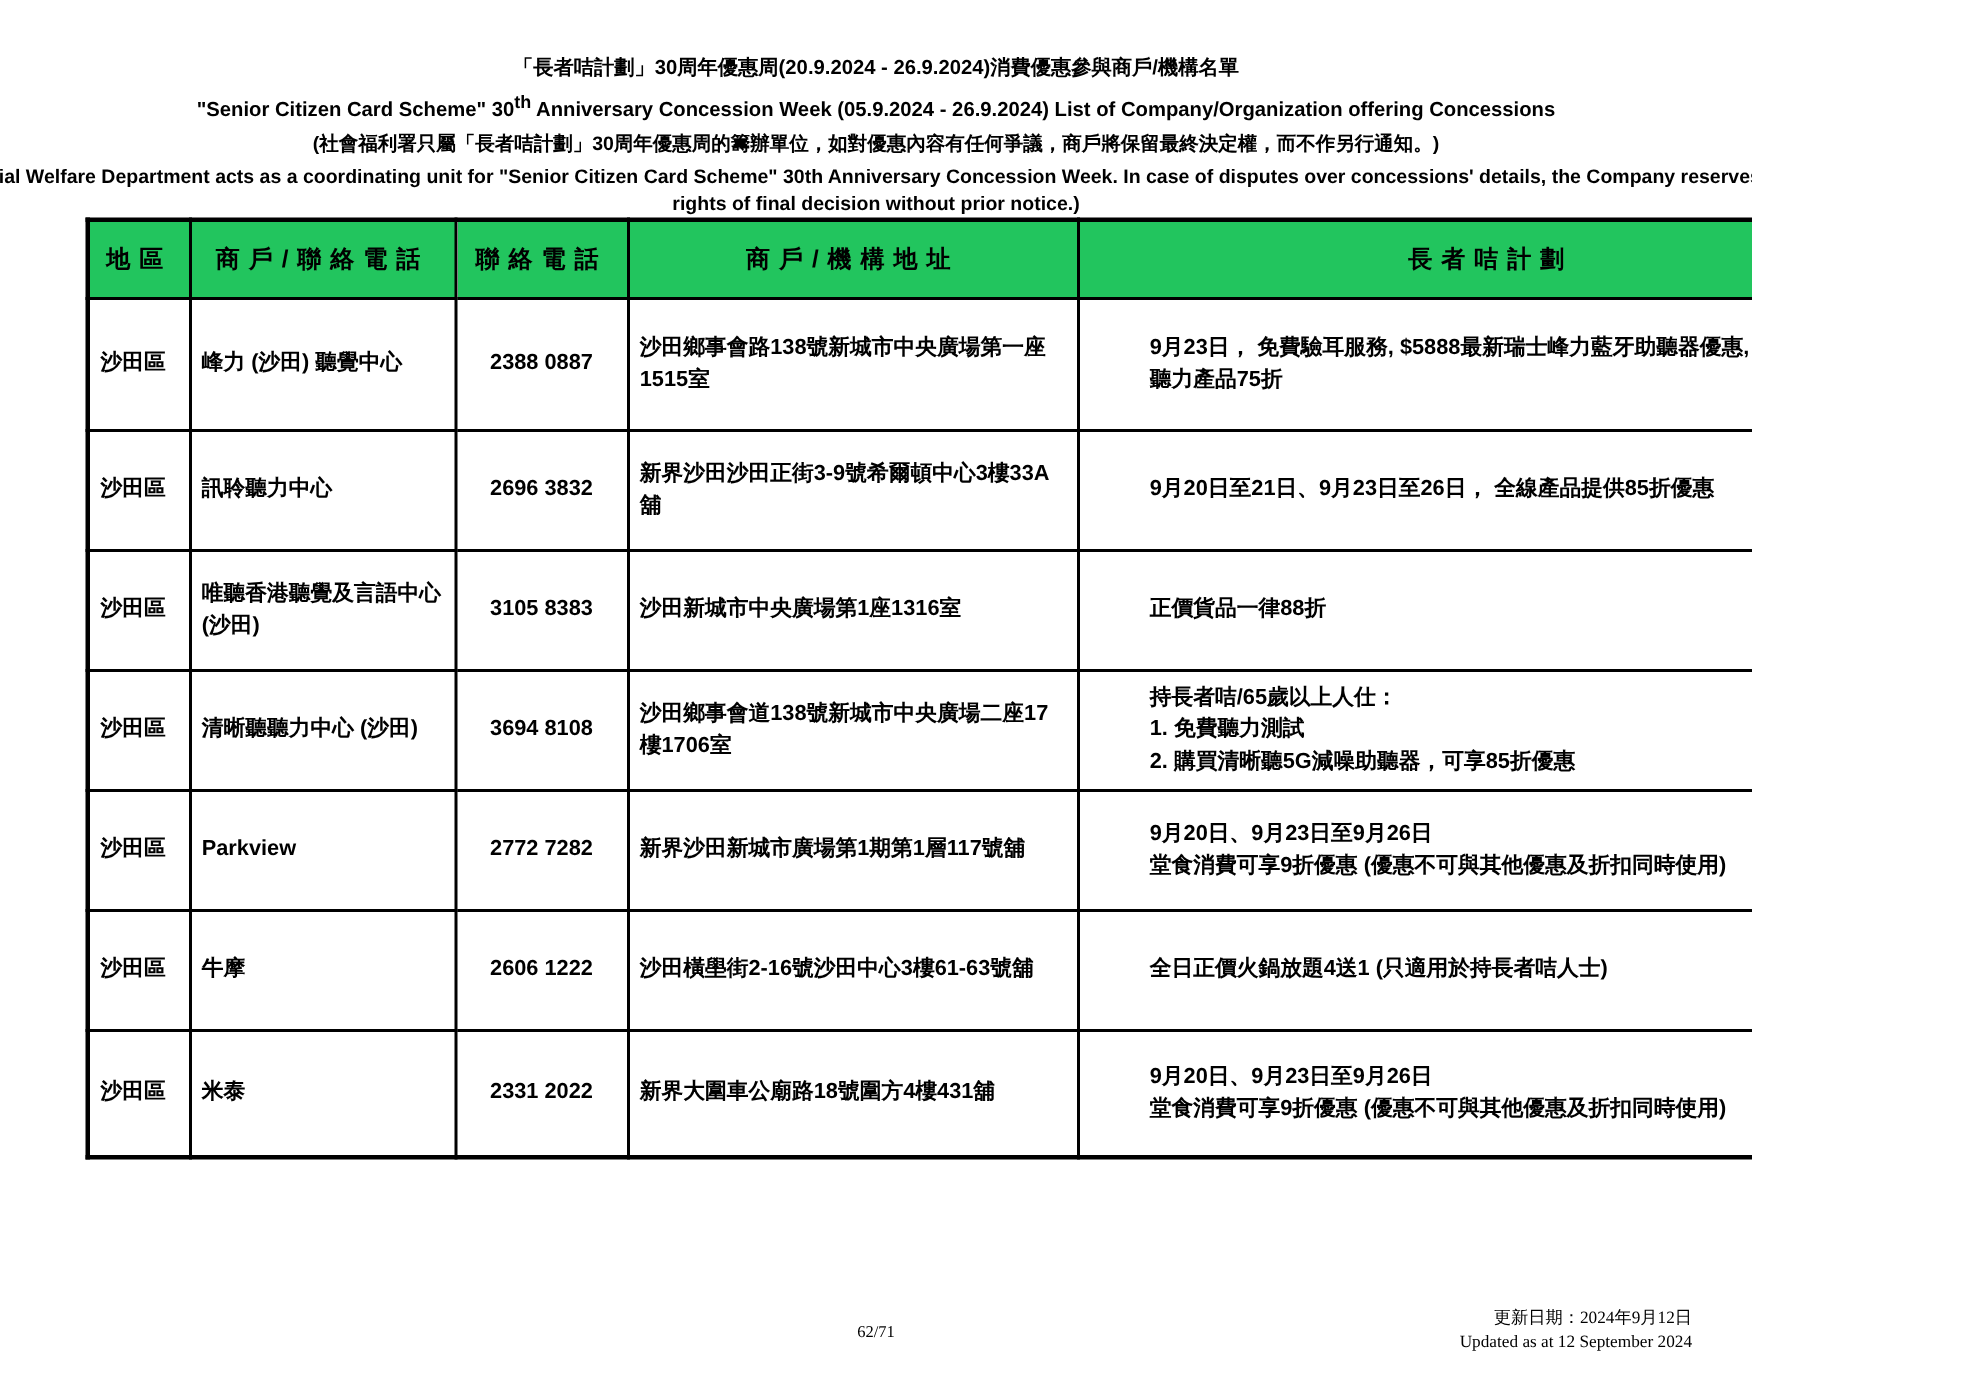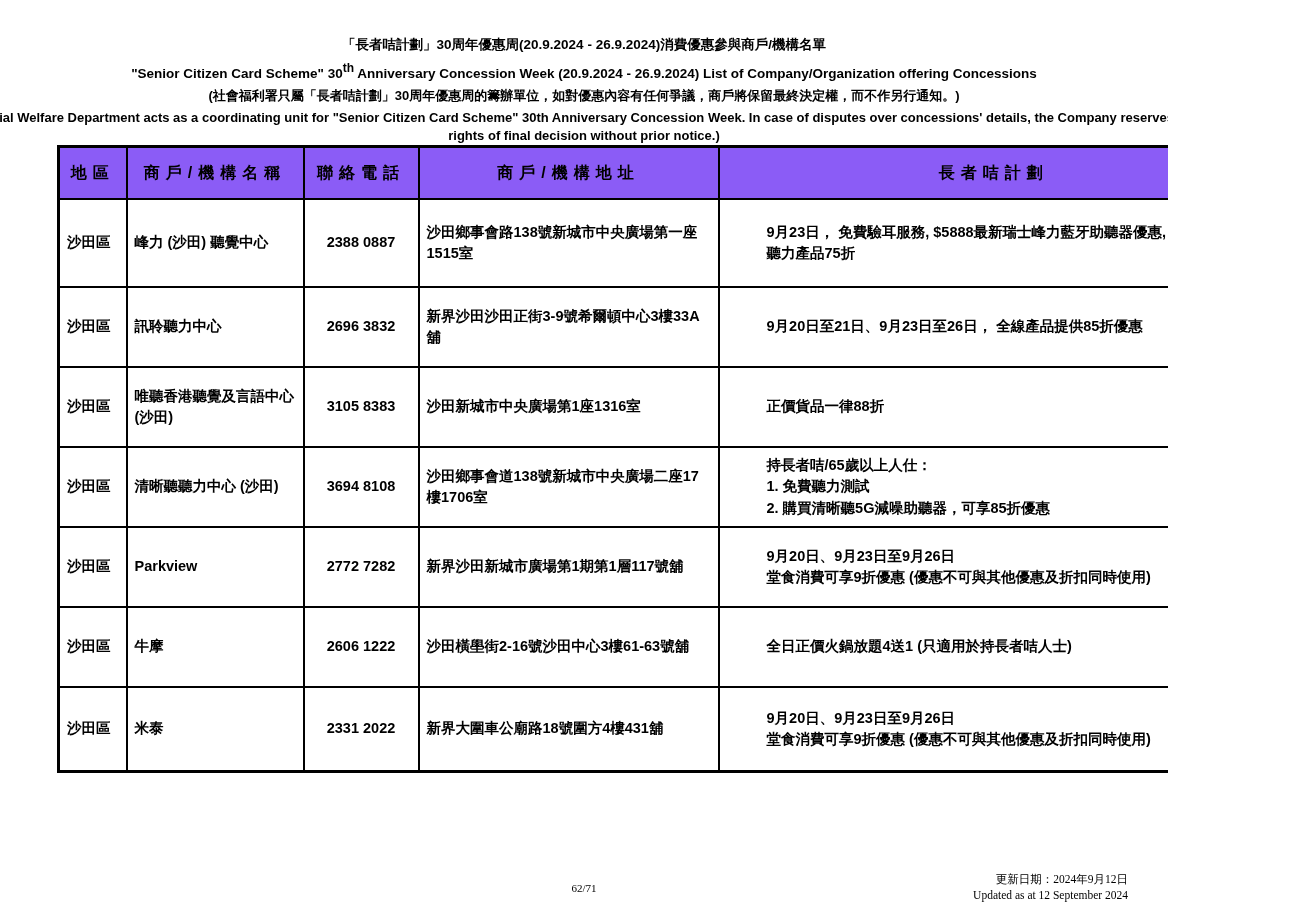--- a/index.html
+++ b/index.html
@@ -22,21 +22,21 @@
   
   table.concessions {
     position:absolute; left:57px; top:145px; width:1211px;
     border-collapse:collapse; table-layout:fixed;
     border:3px solid #000;
   }
   .concessions th, .concessions td {
     border:2px solid #000; font-weight:bold; overflow:hidden;
   }
   .concessions thead th {
-    background:#8b5cf6; height:50px; font-size:16px;
+    background:#22c55e; height:50px; font-size:16px;
     letter-spacing:6px; text-align:center; vertical-align:middle;
     padding:0 2px;
   }
   .concessions td {
     font-size:14.5px; line-height:1.45; padding:4px 7px; vertical-align:middle;
     text-align:left; word-break:break-word;
   }
   .concessions tbody tr { height:80px; }
   .concessions tbody tr:nth-child(1) { height:88px; }
   .concessions tbody tr:nth-child(7) { height:84px; }
@@ -53,38 +53,38 @@
     line-height:1.45;
   }
 </style>
 </head>
 <body>
 
 <div class="page">
 
   <div class="header-block">
     <div class="title-zh">「長者咭計劃」30周年優惠周(20.9.2024 - 26.9.2024)消費優惠參與商戶/機構名單</div>
-    <div class="title-en"><span>"Senior Citizen Card Scheme" 30</span><sup>th</sup><span> Anniversary Concession Week (20.9.2024 - 26.9.2024) List of Company/Organization offering Concessions</span></div>
+    <div class="title-en"><span>"Senior Citizen Card Scheme" 30</span><sup>th</sup><span> Anniversary Concession Week (05.9.2024 - 26.9.2024) List of Company/Organization offering Concessions</span></div>
     <div class="note-zh">(社會福利署只屬「長者咭計劃」30周年優惠周的籌辦單位，如對優惠內容有任何爭議，商戶將保留最終決定權，而不作另行通知。)</div>
     <div class="note-en">(Social Welfare Department acts as a coordinating unit for "Senior Citizen Card Scheme" 30th Anniversary Concession Week. In case of disputes over concessions' details, the Company reserves the rights of final decision without prior notice.)</div>
     <div class="red-note">(For English version please go to pages 1/91 and onwards of this pdf file)</div>
   </div>
 
   <table class="concessions">
     <colgroup>
       <col style="width:68px">
       <col style="width:177px">
       <col style="width:115px">
       <col style="width:300px">
       <col style="width:551px">
     </colgroup>
     <thead>
       <tr>
         <th>地區</th>
-        <th>商戶/機構名稱</th>
+        <th>商戶/聯絡電話</th>
         <th>聯絡電話</th>
         <th>商戶/機構地址</th>
         <th>長者咭計劃</th>
       </tr>
     </thead>
     <tbody>
     <tr>
       <td class="c-district">沙田區</td>
       <td class="c-name">峰力 (沙田) 聽覺中心</td>
       <td class="c-phone">2388 0887</td>

